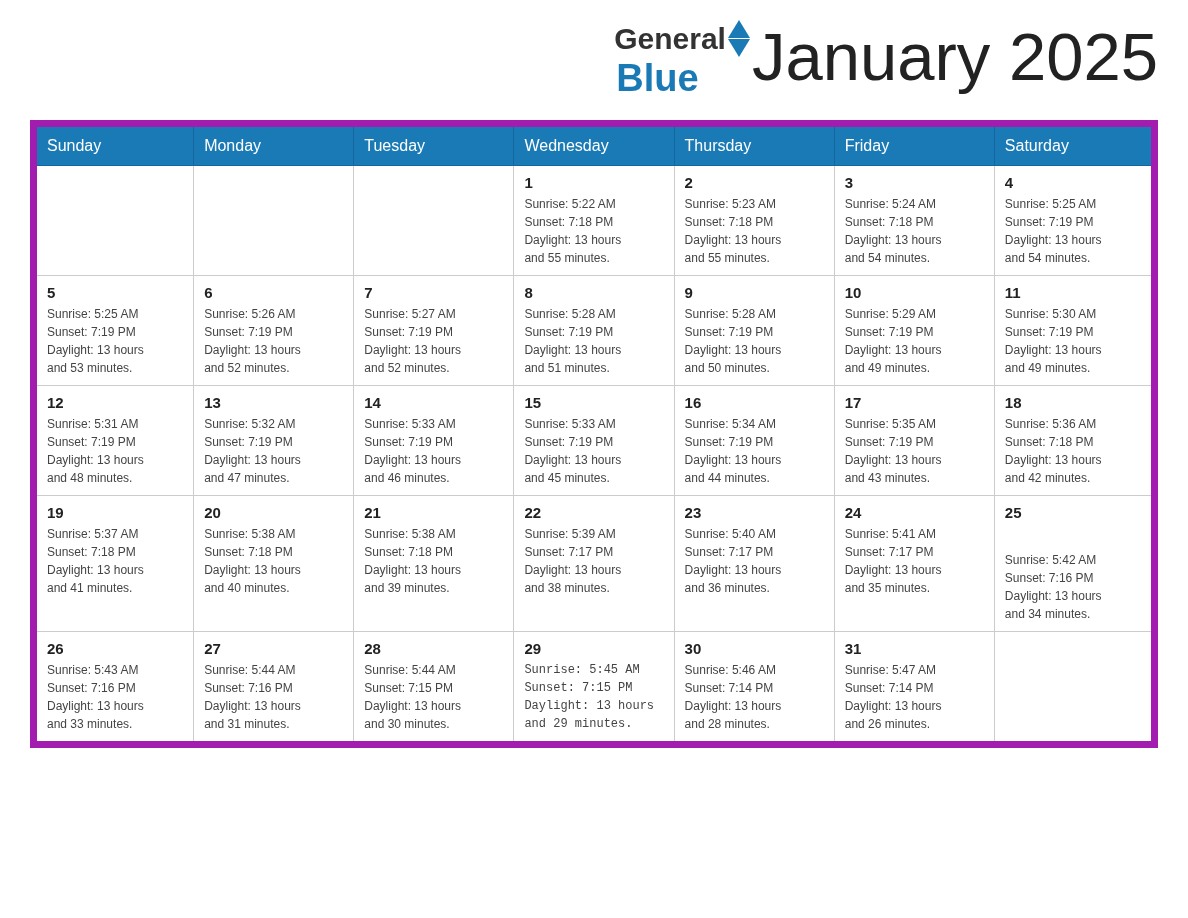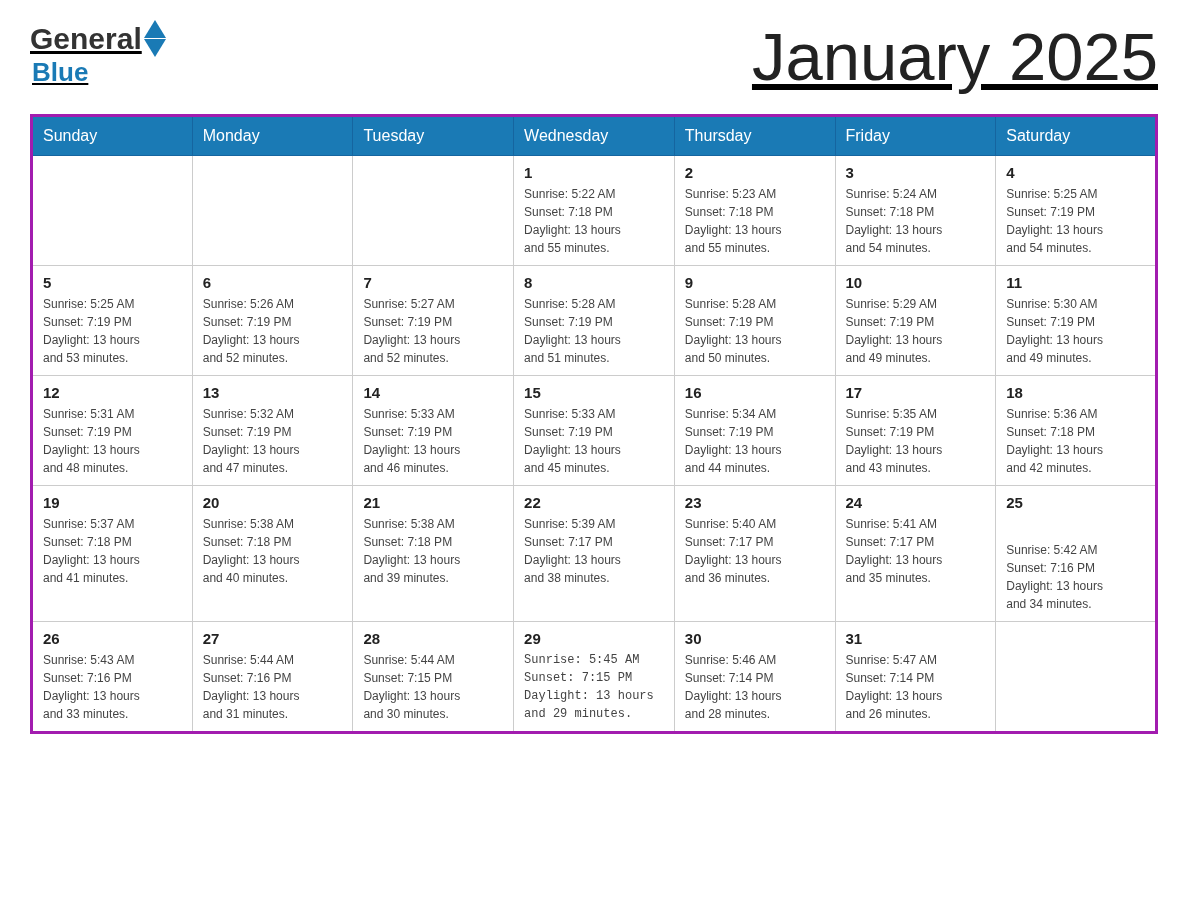--- a/index.html
+++ b/index.html
@@ -5,24 +5,23 @@
     * { margin: 0; padding: 0; box-sizing: border-box; }
     body {
       font-family: Arial, sans-serif;
       background: #fff;
       width: 1188px;
       min-height: 918px;
       padding: 20px 30px;
     }
     .header {
       display: flex;
-      justify-content: space-between;
+      justify-content: flex-end;
       align-items: flex-start;
       margin-bottom: 20px;
-      text-decoration: underline;
     }
     .logo {
       display: flex;
       flex-direction: column;
       align-items: flex-start;
     }
     .title-section {
       text-align: right;
     }
     .main-title {
@@ -32,21 +31,21 @@
       line-height: 1.1;
     }
     .subtitle {
       font-size: 22px;
       color: #555;
       margin-top: 4px;
     }
     .calendar {
       width: 100%;
       border-collapse: collapse;
-      border: 3px solid #a21caf;
+      border: 7px solid #a21caf;
     }
     .calendar thead th {
       background-color: #1a7ab5;
       color: #fff;
       font-size: 16px;
       font-weight: normal;
       padding: 10px 10px;
       text-align: left;
       border: 1px solid #1565a0;
     }
@@ -97,21 +96,21 @@
       height: 0;
       border-left: 11px solid transparent;
       border-right: 11px solid transparent;
       border-top: 18px solid #1a7ab5;
     }
     .logo-row {
       display: flex;
       align-items: center;
     }
     .logo-blue-text {
-      font-size: 26px;
+      font-size: 38px;
       font-weight: bold;
       color: #1a7ab5;
       margin-left: 2px;
     }
   </style>
 </head>
 <body>
 
 <div class="header">
   <div class="logo">

